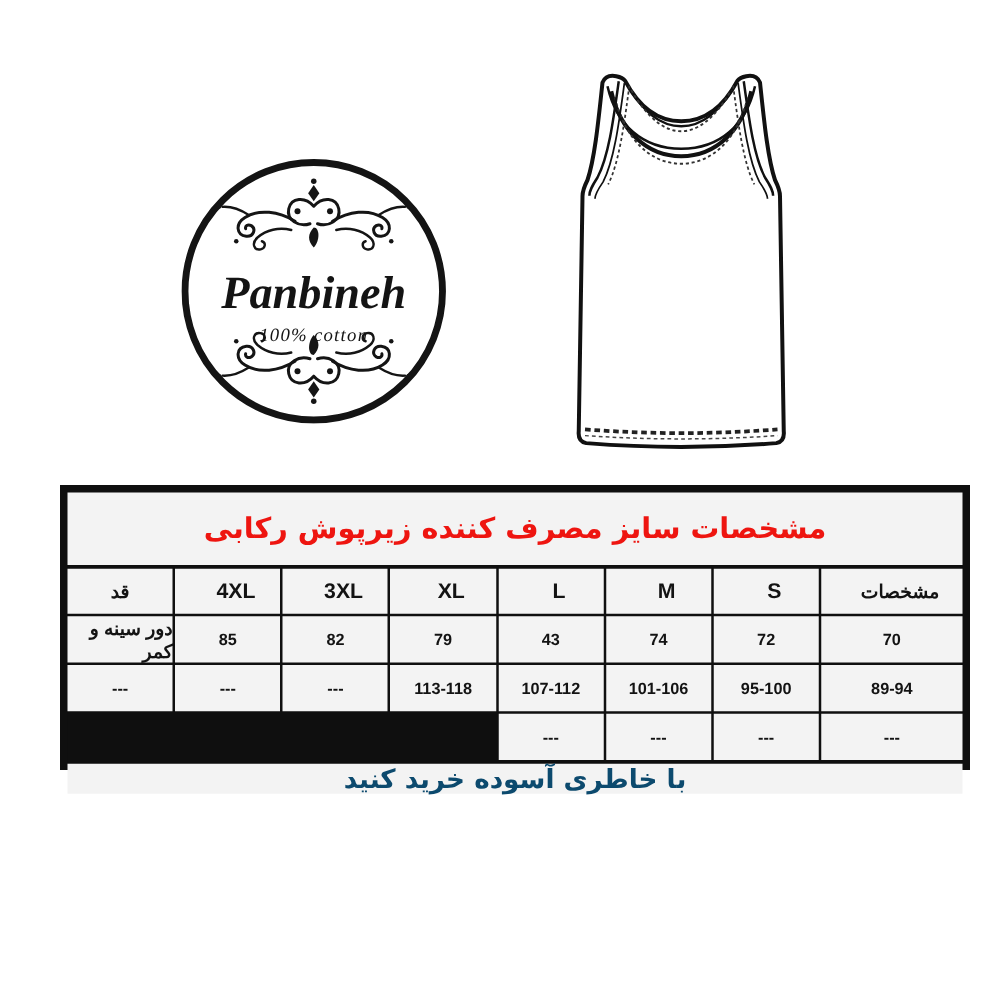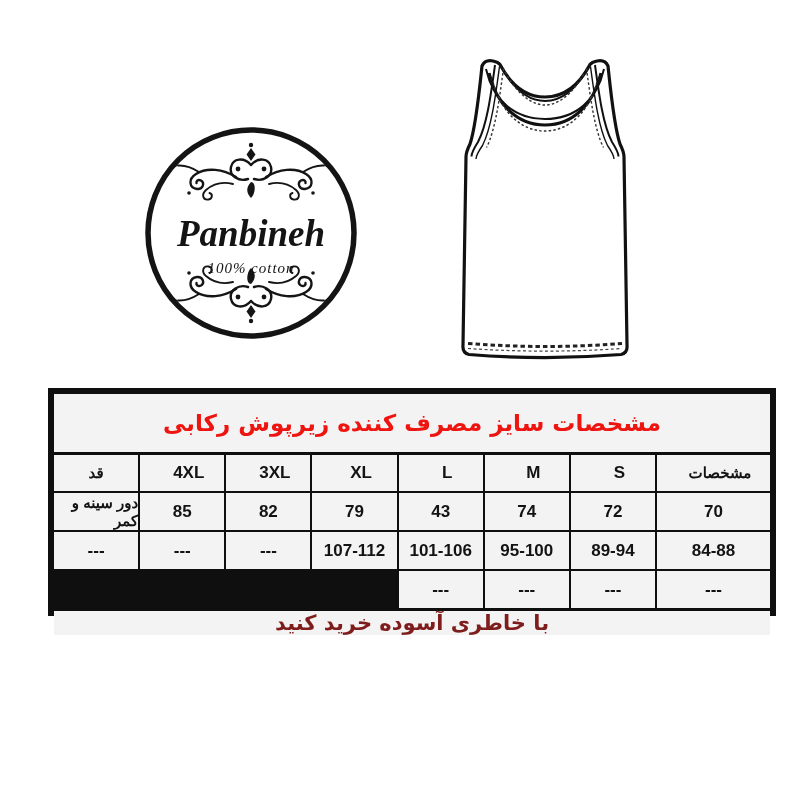--- a/index.html
+++ b/index.html
@@ -25,27 +25,27 @@
   .t-title{
     height:58px;flex:none;background:#f3f3f3;display:flex;align-items:center;justify-content:center;
     font-family:"DejaVu Sans","Liberation Sans",sans-serif;font-weight:bold;font-size:23px;color:#ee1510;
   }
   .t-grid{
     flex:none;display:grid;grid-template-columns:113px repeat(7,1fr);
     grid-template-rows:36px 37px 37px 37px;gap:2px;background:#0f0f0f;
   }
   .cell{
     background:#f3f3f3;display:flex;align-items:center;justify-content:center;
-    font-weight:bold;font-size:17px;color:#131313;
+    font-weight:bold;font-size:13px;color:#131313;
   }
   .cell.head{font-size:17px;padding-left:13px;}
   .cell.fa{font-family:Liberation Sans, sans-serif;font-size:15px;}
   .t-footer{
     flex:1;background:#f3f3f3;display:flex;align-items:center;justify-content:center;
-    font-family:"DejaVu Sans","Liberation Sans",sans-serif;font-weight:bold;font-size:21px;color:#7f1d1d;
+    font-family:"DejaVu Sans","Liberation Sans",sans-serif;font-weight:bold;font-size:21px;color:#0c4a6e;
   }
 </style>
 </head>
 <body>
 
 <div class="page">
 
   <div class="logo">
     <svg viewBox="0 0 212 212">
       <circle cx="106" cy="106" r="103" fill="#ffffff" stroke="#141414" stroke-width="5.5"></circle>
@@ -117,25 +117,25 @@
       <div class="cell fa">قد</div>
       <div class="cell" dir="ltr">70</div>
       <div class="cell" dir="ltr">72</div>
       <div class="cell" dir="ltr">74</div>
       <div class="cell" dir="ltr">43</div>
       <div class="cell" dir="ltr">79</div>
       <div class="cell" dir="ltr">82</div>
       <div class="cell" dir="ltr">85</div>
 
       <div class="cell fa">دور سینه و کمر</div>
-      <div class="cell" dir="ltr">84-88</div>
       <div class="cell" dir="ltr">89-94</div>
       <div class="cell" dir="ltr">95-100</div>
       <div class="cell" dir="ltr">101-106</div>
       <div class="cell" dir="ltr">107-112</div>
+      <div class="cell" dir="ltr">113-118</div>
 
       <div class="cell" dir="ltr">---</div>
       <div class="cell" dir="ltr">---</div>
       <div class="cell" dir="ltr">---</div>
       <div class="cell" dir="ltr">---</div>
       <div class="cell" dir="ltr">---</div>
       <div class="cell" dir="ltr">---</div>
       <div class="cell" dir="ltr">---</div>
     </div>
 

